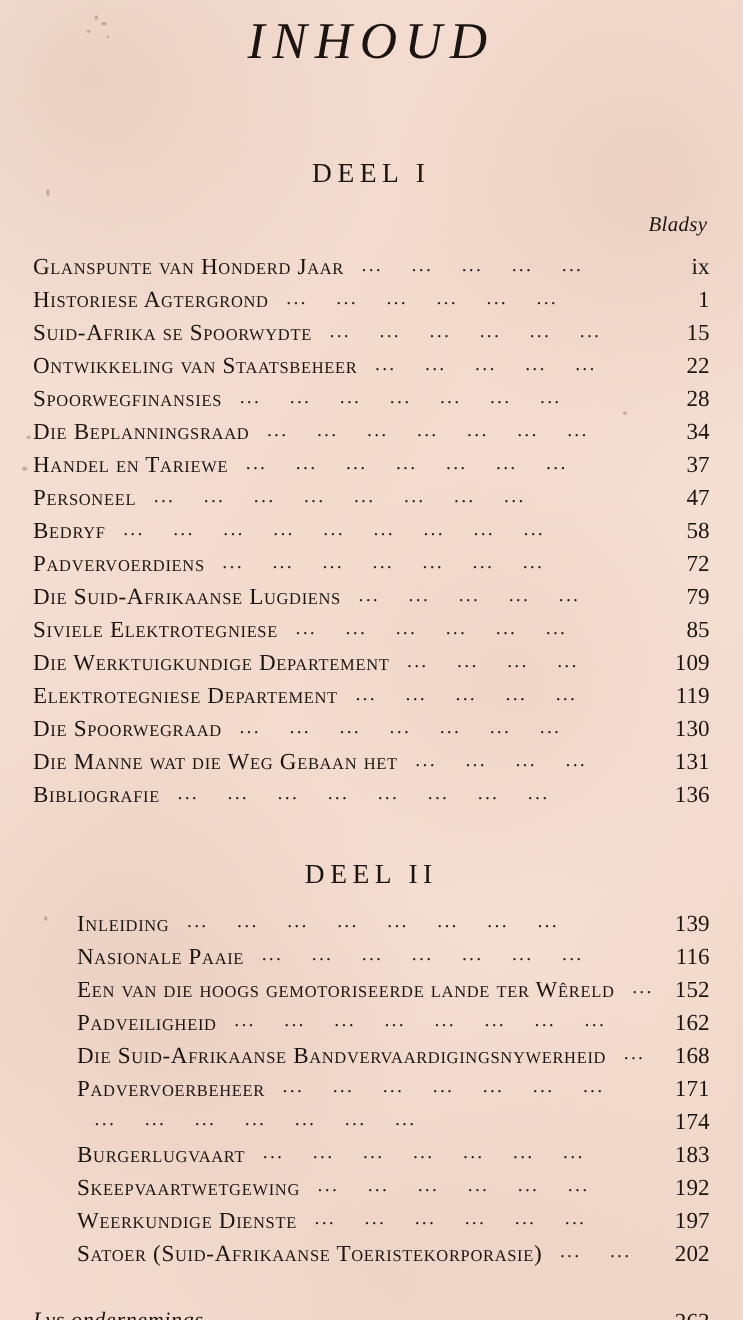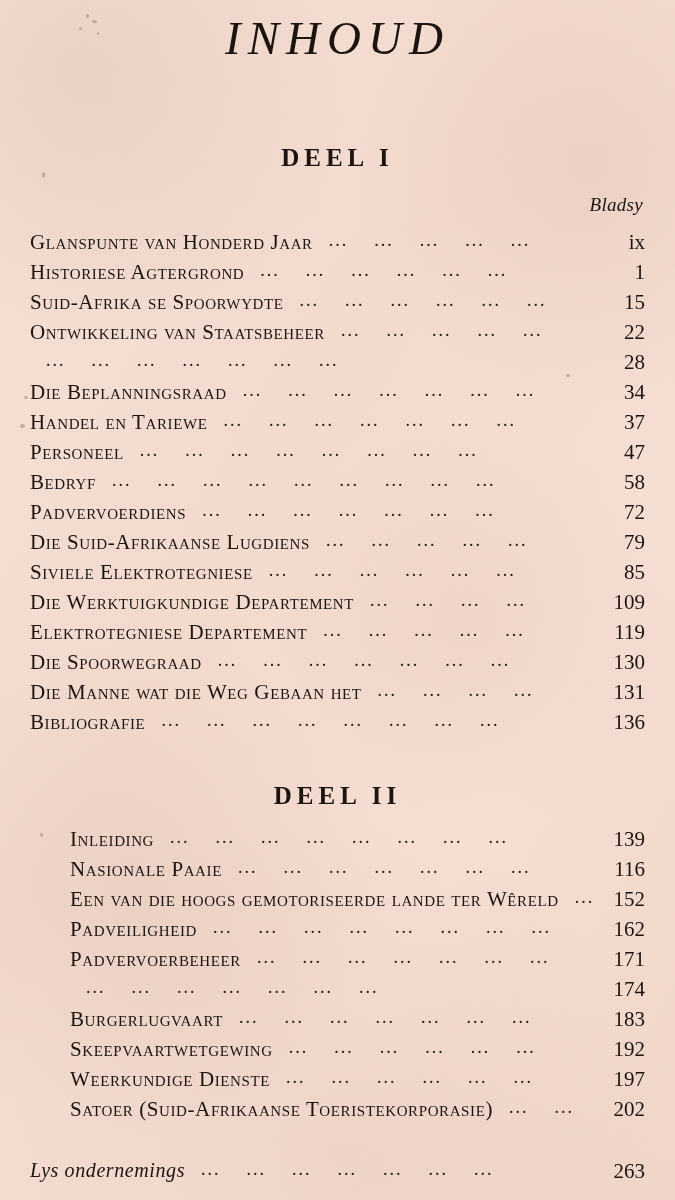--- a/index.html
+++ b/index.html
@@ -49,21 +49,21 @@
     padding-top: 14px;
     font-weight: normal;
     line-height: 1.05;
     font-style: italic;
   }
 
   .part-heading {
     text-align: center;
     font-size: 25px;
     letter-spacing: 5px;
-    font-weight: bold;
+    font-weight: normal;
     margin: 0;
     line-height: 1;
   }
   #part-1-heading { padding-top: 82px; }
   #part-2-heading { padding-top: 43px; }
 
   .col-header {
     text-align: right;
     font-style: italic;
     font-size: 19px;
@@ -163,20 +163,21 @@
         <span class="entry-title">Suid-Afrika se Spoorwydte</span>
         <span class="leaders"><span>...</span><span>...</span><span>...</span><span>...</span><span>...</span><span>...</span></span>
         <span class="entry-page">15</span>
       </li>
       <li class="toc-row">
         <span class="entry-title">Ontwikkeling van Staatsbeheer</span>
         <span class="leaders"><span>...</span><span>...</span><span>...</span><span>...</span><span>...</span></span>
         <span class="entry-page">22</span>
       </li>
       <li class="toc-row">
+        <span class="entry-title">Spoorwegfinansies</span>
         <span class="leaders"><span>...</span><span>...</span><span>...</span><span>...</span><span>...</span><span>...</span><span>...</span></span>
         <span class="entry-page">28</span>
       </li>
       <li class="toc-row">
         <span class="entry-title">Die Beplanningsraad</span>
         <span class="leaders"><span>...</span><span>...</span><span>...</span><span>...</span><span>...</span><span>...</span><span>...</span></span>
         <span class="entry-page">34</span>
       </li>
       <li class="toc-row">
         <span class="entry-title">Handel en Tariewe</span>
@@ -252,20 +253,25 @@
         <span class="entry-title">Een van die hoogs gemotoriseerde lande ter Wêreld</span>
         <span class="leaders"><span>...</span></span>
         <span class="entry-page">152</span>
       </li>
       <li class="toc-row">
         <span class="entry-title">Padveiligheid</span>
         <span class="leaders"><span>...</span><span>...</span><span>...</span><span>...</span><span>...</span><span>...</span><span>...</span><span>...</span></span>
         <span class="entry-page">162</span>
       </li>
       <li class="toc-row">
+        <span class="entry-title">Die Suid-Afrikaanse Bandvervaardigingsnywerheid</span>
+        <span class="leaders"><span>...</span><span>...</span></span>
+        <span class="entry-page">168</span>
+      </li>
+      <li class="toc-row">
         <span class="entry-title">Padvervoerbeheer</span>
         <span class="leaders"><span>...</span><span>...</span><span>...</span><span>...</span><span>...</span><span>...</span><span>...</span></span>
         <span class="entry-page">171</span>
       </li>
       <li class="toc-row">
         <span class="leaders"><span>...</span><span>...</span><span>...</span><span>...</span><span>...</span><span>...</span><span>...</span></span>
         <span class="entry-page">174</span>
       </li>
       <li class="toc-row">
         <span class="entry-title">Burgerlugvaart</span>

